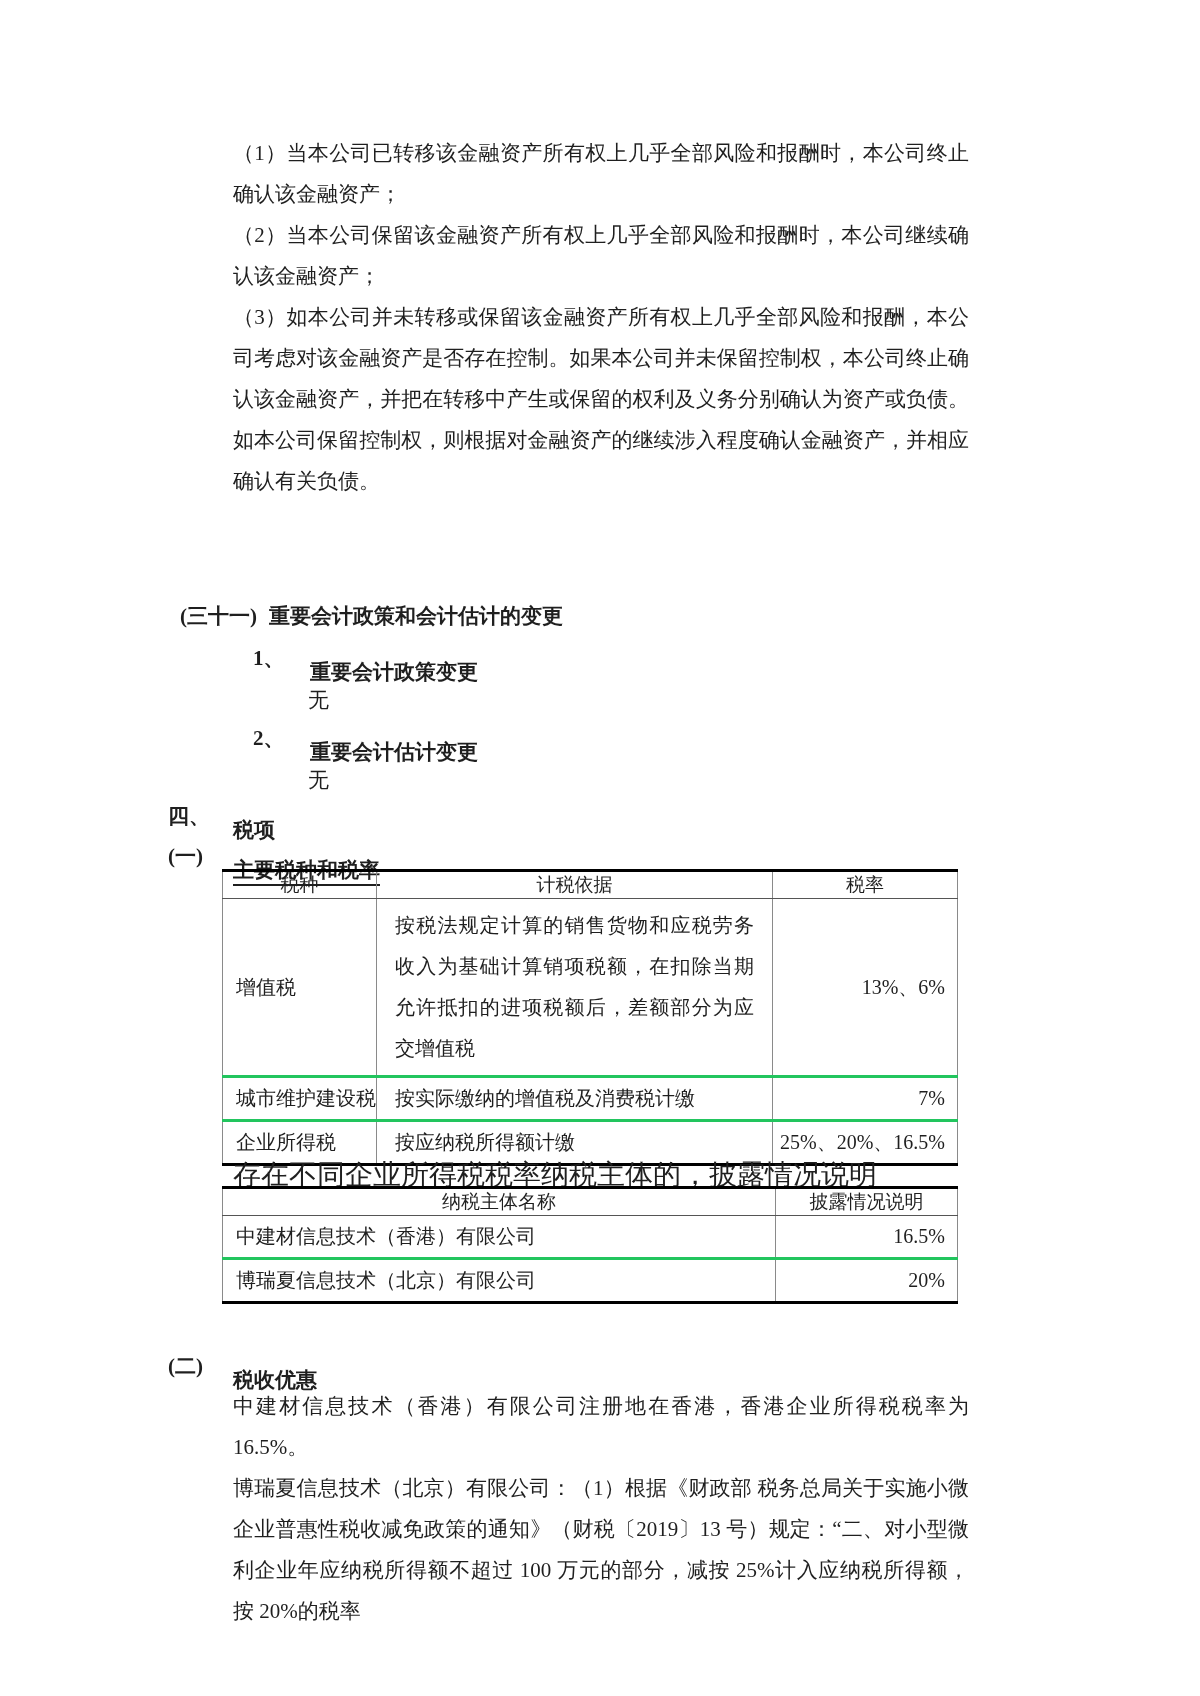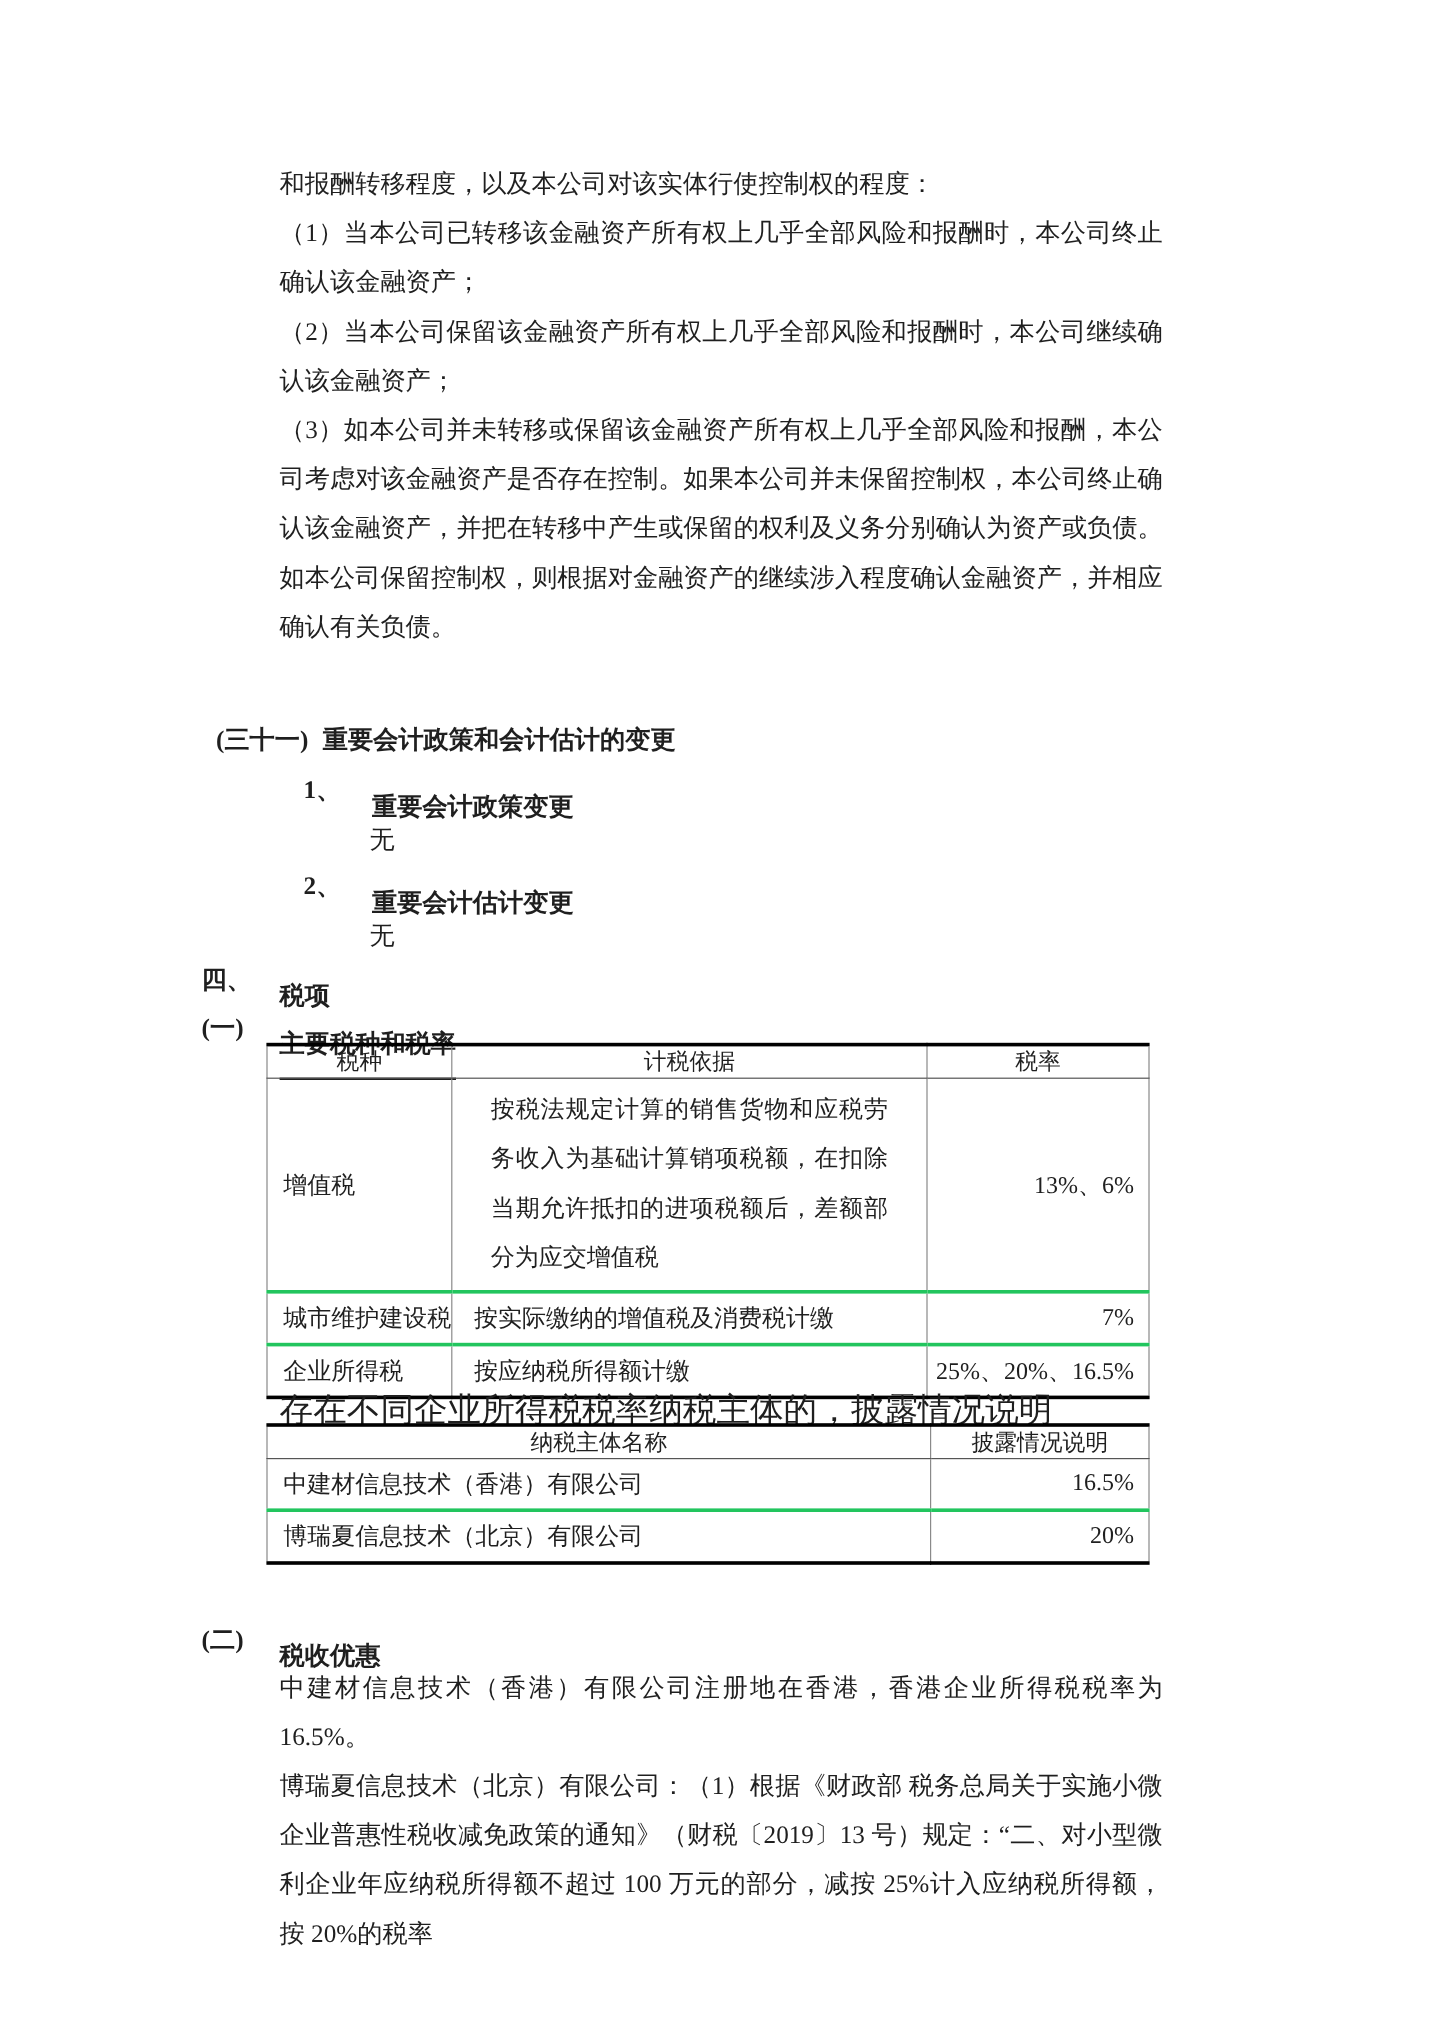--- a/index.html
+++ b/index.html
@@ -17,21 +17,21 @@
   .p-block{
     left:233px;width:736px;
     font-size:21px;line-height:41px;
     text-align:justify;
   }
   .p-block p{margin:0;padding:0;}
 
   
   .h-num{font-weight:bold;font-size:21px;}
   .h-title{font-weight:bold;font-size:21px;margin-top:14px;}
-  .underline{border-bottom:2px solid #1f1f1f;padding-bottom:14px;}
+  .underline{border-bottom:2px solid #1f1f1f;padding-bottom:0;}
 
   
   table{
     border-collapse:collapse;
     table-layout:fixed;
     width:735px;
     border-top:3px solid #000;
     border-bottom:3px solid #000;
     font-size:20px;
   }
@@ -43,36 +43,35 @@
     vertical-align:middle;
   }
   thead th{
     border-bottom:1px solid #555;
     height:26px;
     text-align:center;
     font-size:19px;
   }
   tbody tr + tr td{border-top:3px solid #22c55e;}
   .cell-tax{padding-left:13px;text-align:left;}
-  .cell-basis{padding:6px 32px;text-align:justify;line-height:41px;}
+  .cell-basis{padding:6px 18px;text-align:justify;line-height:41px;}
   .cell-basis-single{padding:0 18px;text-align:left;}
   .cell-rate{padding-right:12px;text-align:right;}
   .row-vat td{height:121px;}
   .row-s td{height:41px;}
   .t2-entity{padding-left:13px;text-align:left;}
   .t2-rate{padding-right:12px;text-align:right;}
 
   .note-line{font-size:28px;}
   .none-val{font-size:21px;}
 </style>
 </head>
 <body>
 
 <div class="abs p-block" style="top:133px;">
-  <p>和报酬转移程度，以及本公司对该实体行使控制权的程度：</p>
   <p>（1）当本公司已转移该金融资产所有权上几乎全部风险和报酬时，本公司终止确认该金融资产；</p>
   <p>（2）当本公司保留该金融资产所有权上几乎全部风险和报酬时，本公司继续确认该金融资产；</p>
   <p>（3）如本公司并未转移或保留该金融资产所有权上几乎全部风险和报酬，本公司考虑对该金融资产是否存在控制。如果本公司并未保留控制权，本公司终止确认该金融资产，并把在转移中产生或保留的权利及义务分别确认为资产或负债。如本公司保留控制权，则根据对金融资产的继续涉入程度确认金融资产，并相应确认有关负债。</p>
 </div>
 
 <div class="abs" style="top:602px;left:180px;">
   <span class="h-num">(三十一)</span>
   <span class="h-title" style="margin-left:8px;">重要会计政策和会计估计的变更</span>
 </div>
 

